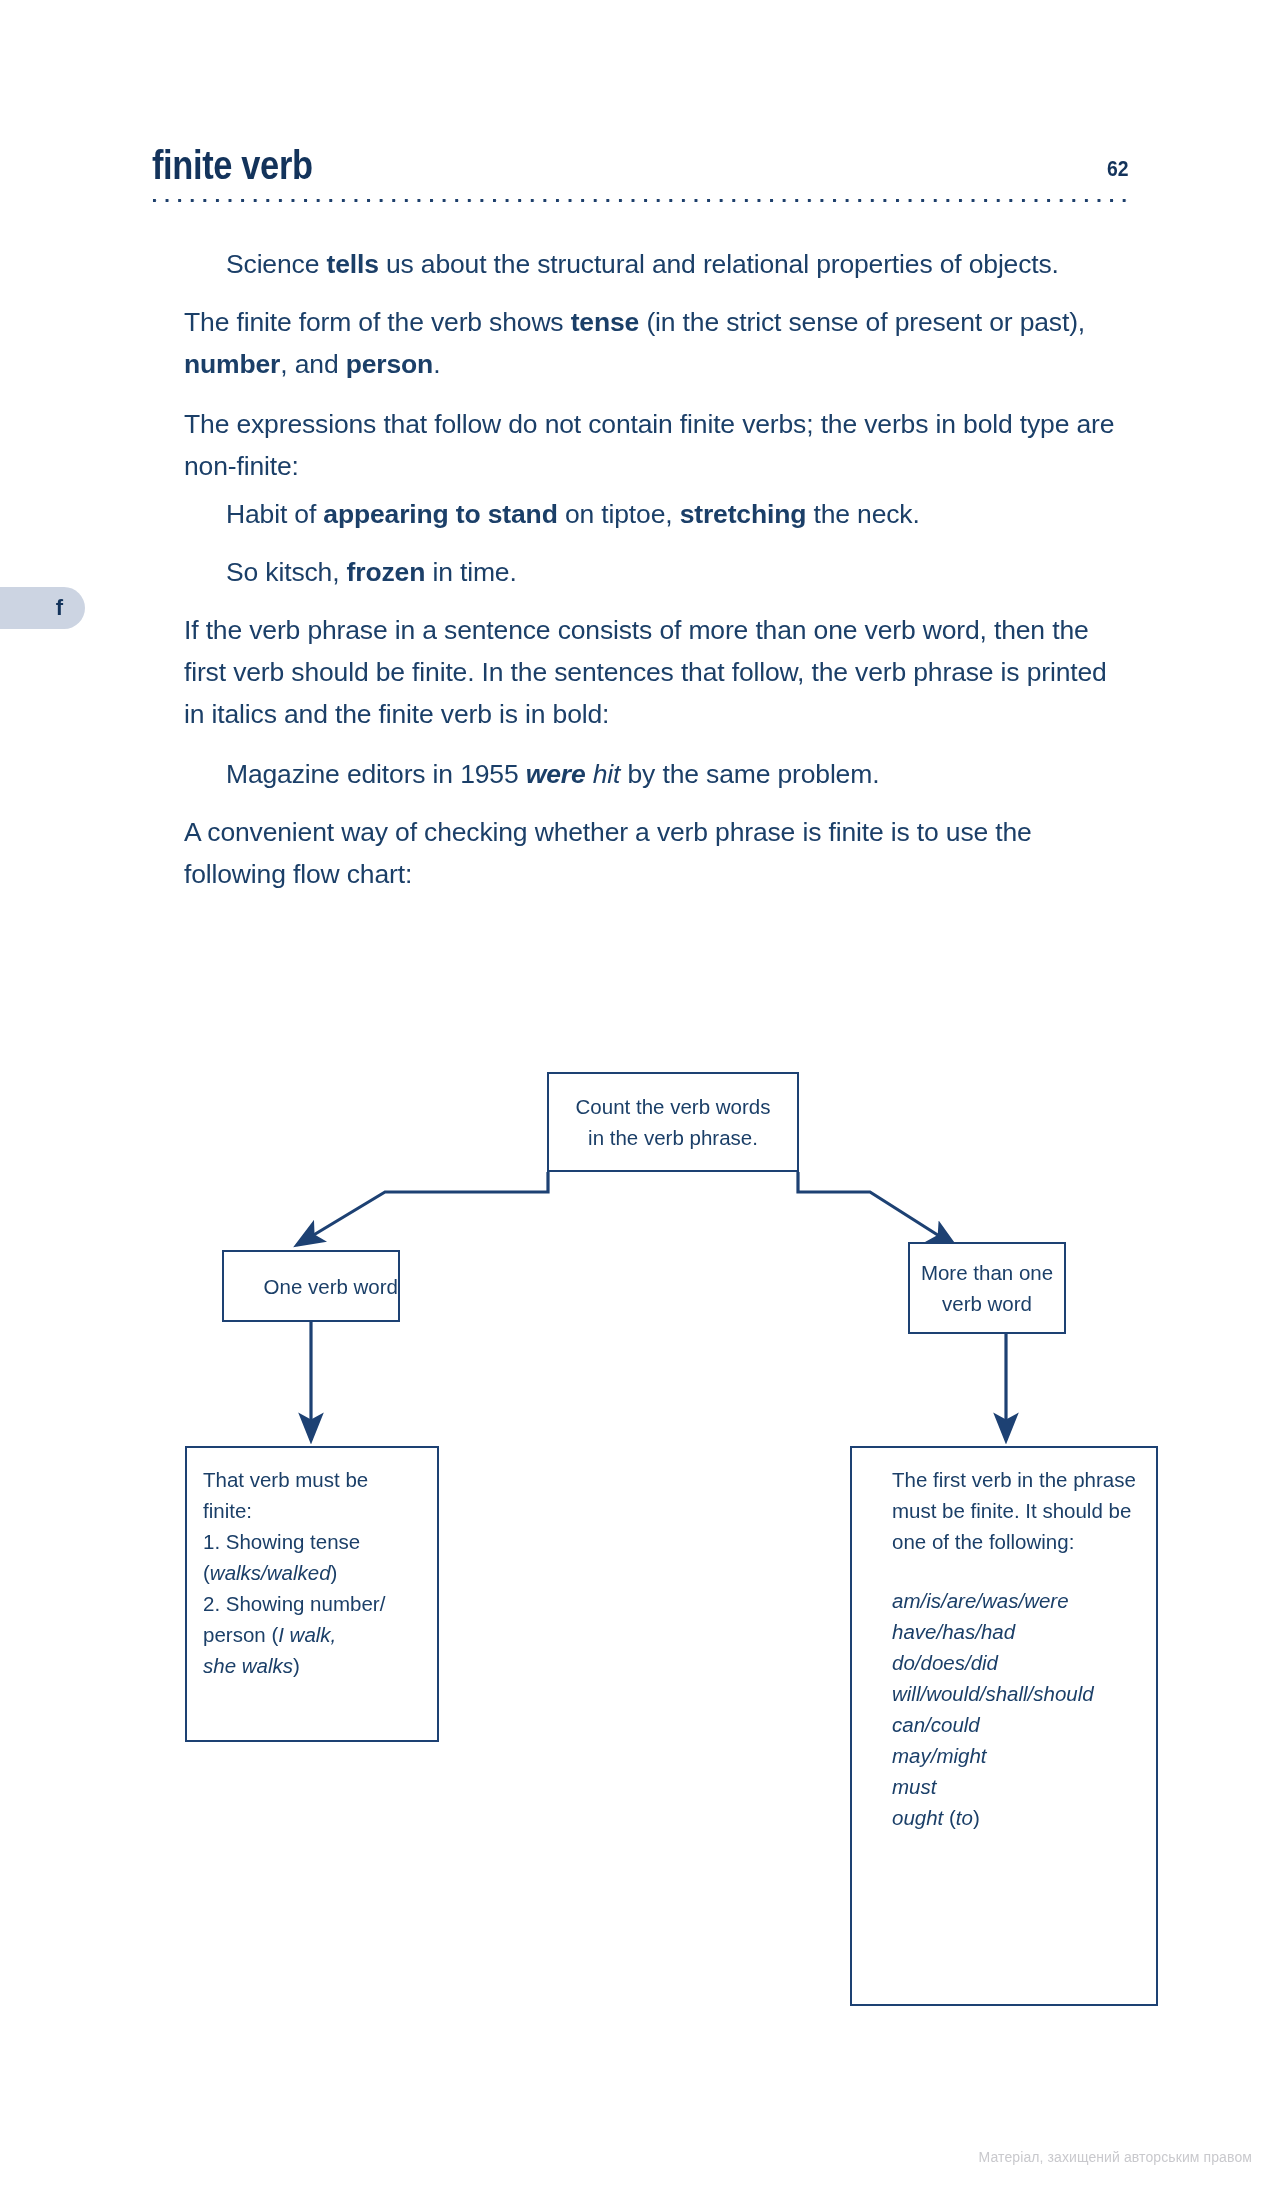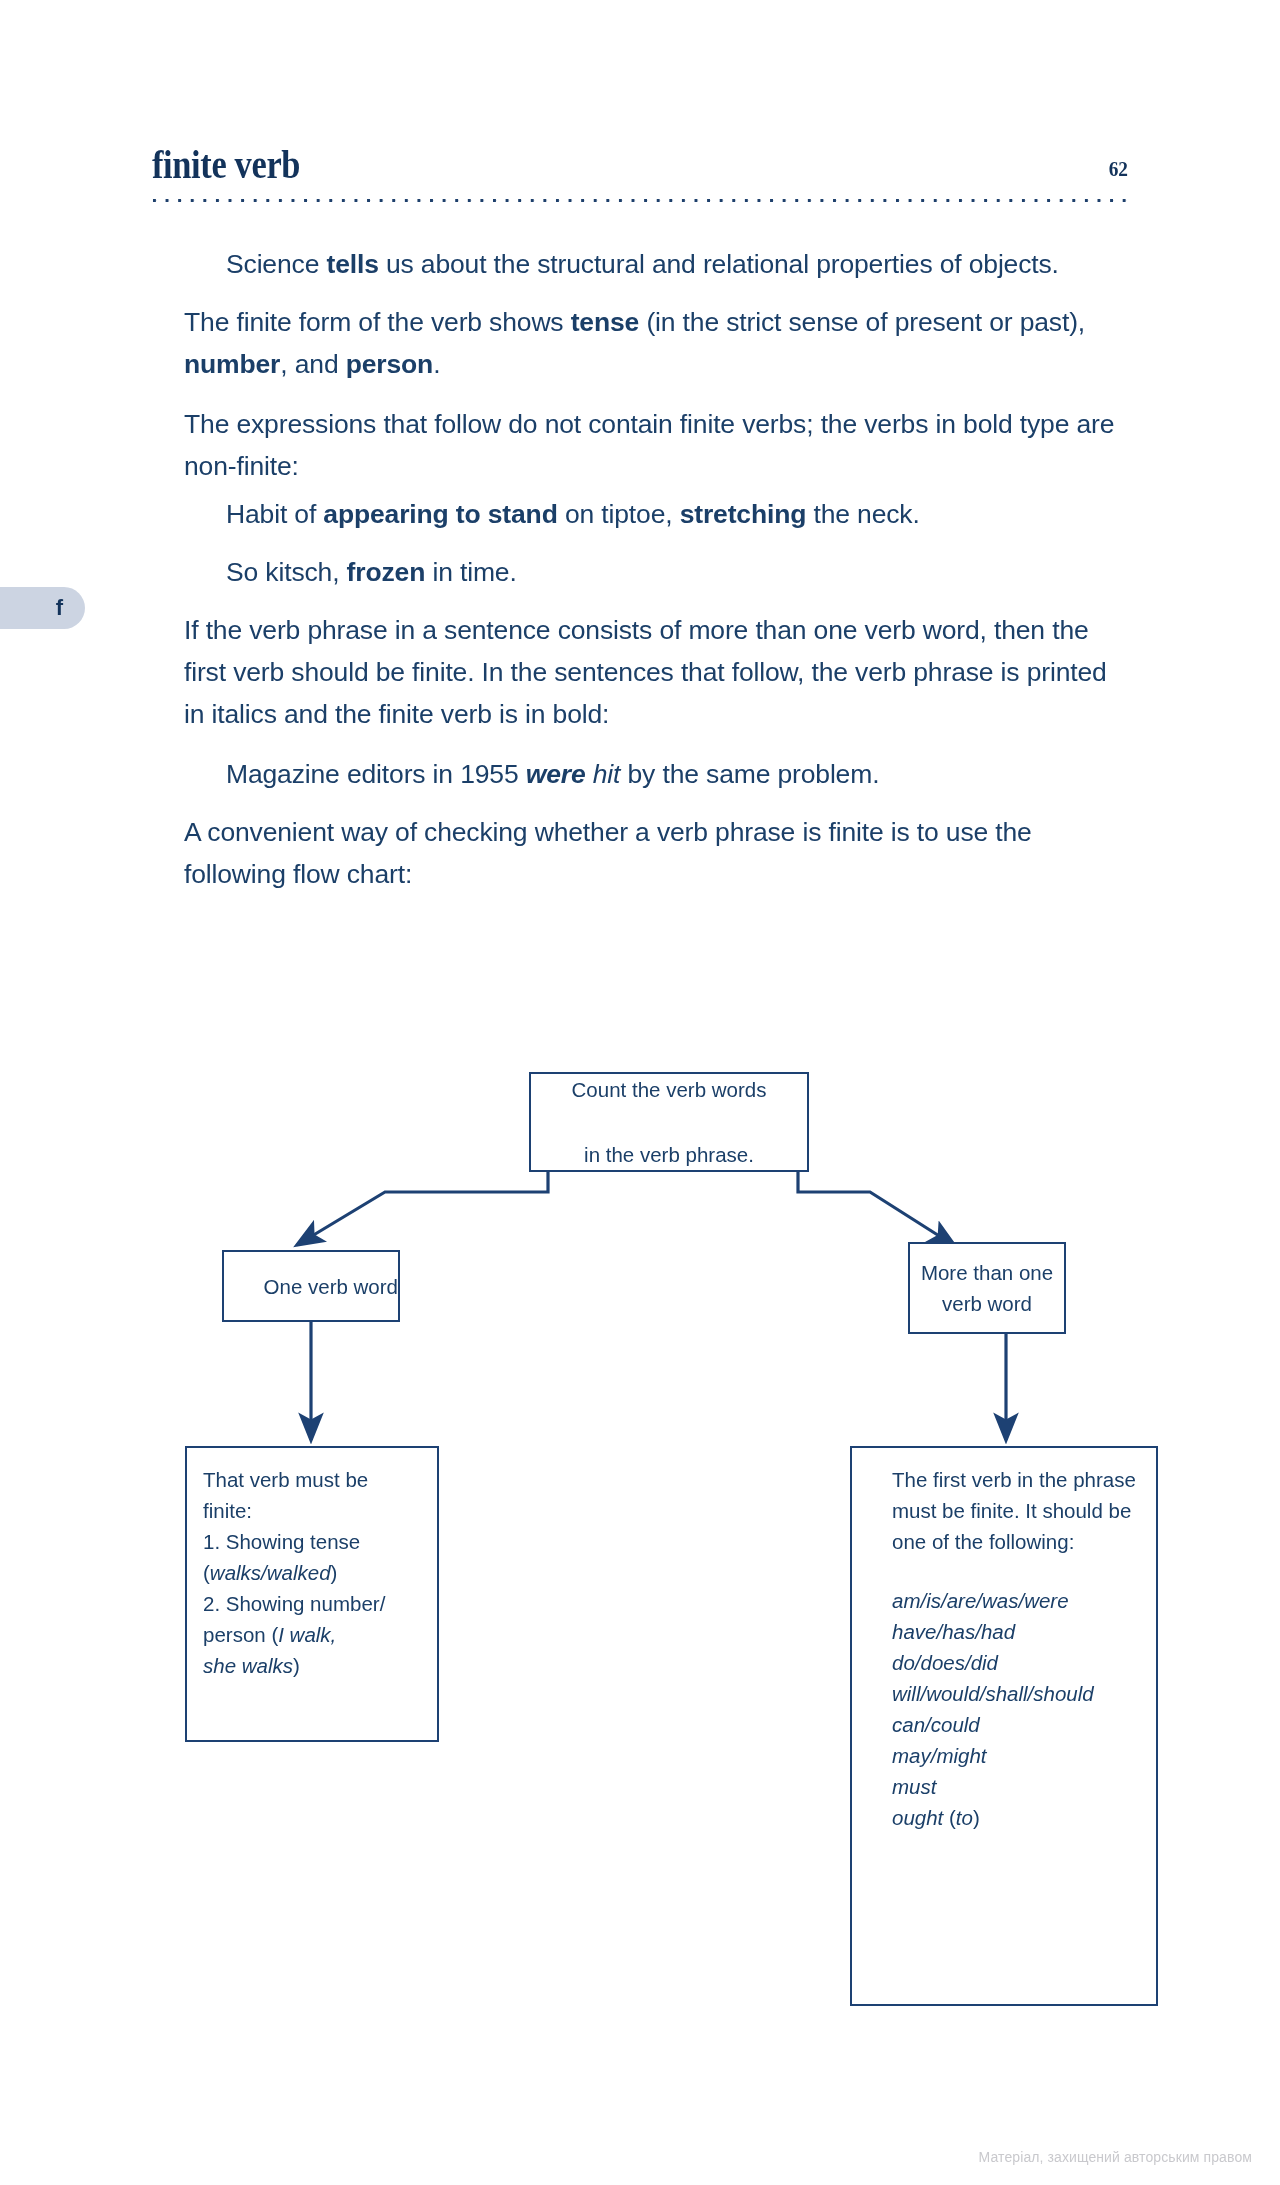--- a/index.html
+++ b/index.html
@@ -16,21 +16,20 @@
     overflow: hidden;
   }
 
   
   #header {
     position: absolute;
     left: 152px;
     top: 142px;
     width: 976px;
     height: 66px;
-    font-family: Liberation Serif, serif;
   }
   #page-title {
     position: absolute;
     left: 0;
     top: 0;
     font-size: 40px;
     font-weight: 700;
     letter-spacing: -0.4px;
     color: #13335b;
     line-height: 46px;
@@ -132,21 +131,21 @@
     flex-direction: column;
     align-items: center;
     justify-content: center;
   }
   .flow-box-left {
     text-align: left;
     padding: 16px 16px 14px 16px;
   }
   .flow-line { display: block; white-space: nowrap; }
 
-  #box-count      { left: 529px; top: 12px;  width: 280px; height: 100px; justify-content: space-between; }
+  #box-count      { left: 547px; top: 12px;  width: 252px; height: 100px; }
   #box-one        { left: 222px; top: 190px; width: 178px; height: 72px; align-items: flex-end; }
   #box-more       { left: 908px; top = 0; top: 182px; width: 158px; height: 92px; }
   #box-that-verb  { left: 185px; top: 386px; width: 254px; height: 296px; }
   #box-first-verb { left: 850px; top: 386px; width: 308px; height: 560px; padding-left: 40px; }
 
   .verb-list-gap { height: 28px; }
 
   
   #footer-watermark {
     position: absolute;

